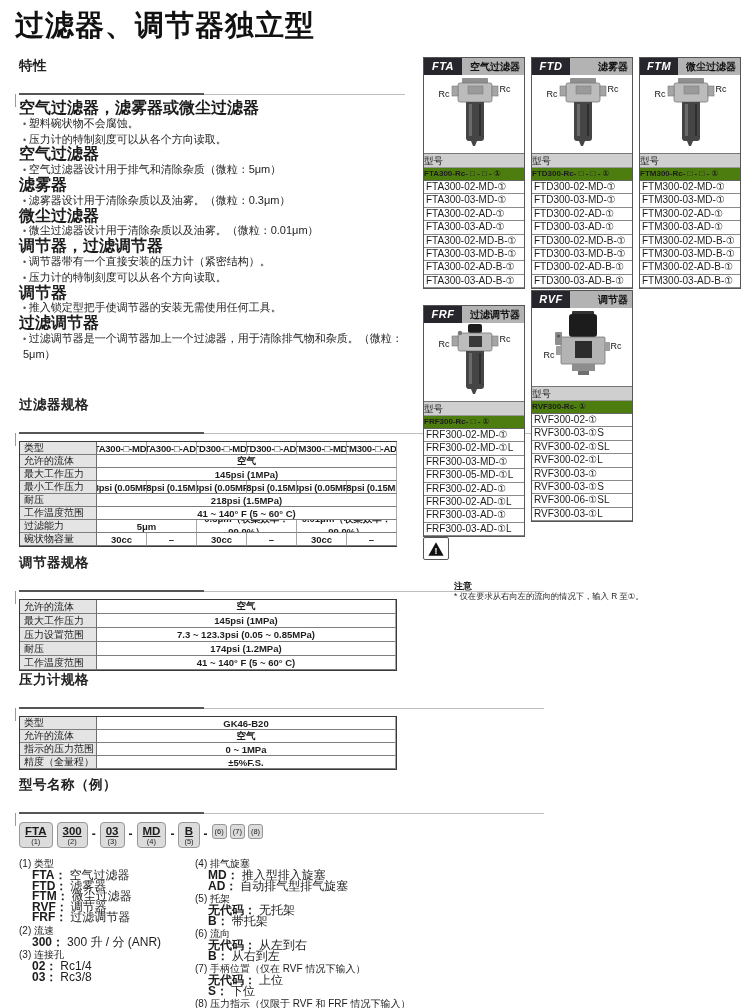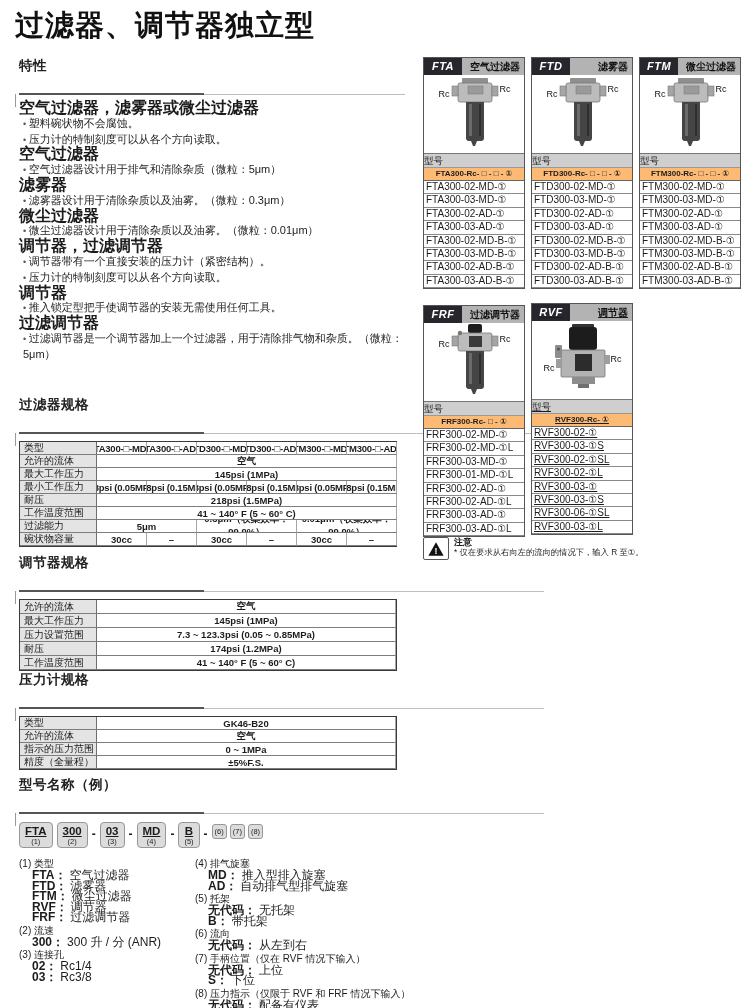--- a/index.html
+++ b/index.html
@@ -36,29 +36,29 @@
   
   .ptable{position:absolute;width:100px;border:1px solid #555;background:#fff;box-sizing:content-box;}
   .pt-header{display:flex;height:17px;}
   .pt-tab{width:38px;background:#26262c;color:#fff;font-weight:bold;font-style:italic;
           font-size:11px;line-height:17px;text-align:center;letter-spacing:.5px;}
   .pt-name{flex:1;background:#b3b3b3;color:#111;font-weight:bold;font-size:10px;line-height:17px;
            text-align:right;padding-right:4px;}
   .pt-img{height:78px;display:flex;align-items:center;justify-content:center;background:#fff;}
   .pt-mhdr{height:13px;line-height:13px;background:#cfcfcf;font-size:9.5px;
            border-top:1px solid #777;border-bottom:1px solid #999;}
-  .pt-pattern{height:12px;line-height:12px;text-align:center;background:#fdba74;font-size:8px;
+  .pt-pattern{height:12px;line-height:12px;background:#4d7c0f;font-size:8px;
               font-weight:bold;border-bottom:1px solid #666;white-space:nowrap;}
   .pt-row{height:12.4px;line-height:12.5px;font-size:10px;padding-left:2px;
           border-bottom:1px solid #8a8a8a;white-space:nowrap;}
   
   .note{position:absolute;left:423px;top:537px;width:320px;display:flex;}
   .note-icon{width:24px;height:21px;border:1.5px solid #555;border-radius:2px;
              display:flex;align-items:center;justify-content:center;flex:0 0 auto;background:#fff;}
-  .note-body{padding-left:5px;}
+  .note-body{padding-left:5px;margin-top:44px;}
   .note-title{font-size:9px;font-weight:bold;line-height:10px;}
   .note-text{font-size:8.3px;line-height:10px;}
   
   .mboxes{display:flex;align-items:flex-start;margin-top:8px;}
   .mbox{background:#dcdcdc;border:1px solid #979797;border-radius:4px;text-align:center;
         padding:2px 5px 1px 5px;margin-right:4px;}
   .mbox .code{display:block;font-size:11.5px;font-weight:bold;text-decoration:underline;line-height:12px;}
   .mbox .num{display:block;font-size:7.5px;line-height:9px;}
   .mbox-sm{background:#dcdcdc;border:1px solid #979797;border-radius:3px;text-align:center;
            font-size:7.5px;line-height:11px;padding:1px 2px;margin-right:3px;margin-top:2px;}
@@ -293,20 +293,21 @@
 
           <div>
             <div class="lg-head"><span>(5)</span> <span>托架</span></div>
             <div class="lg-item"><b>无代码：</b><span>无托架</span></div>
             <div class="lg-item"><b>B：</b><span>带托架</span></div>
           </div>
 
           <div>
             <div class="lg-head"><span>(6)</span> <span>流向</span></div>
             <div class="lg-item"><b>无代码：</b><span>从左到右</span></div>
+            <div class="lg-item"><b>B：</b><span>从右到左</span></div>
           </div>
 
           <div>
             <div class="lg-head"><span>(7)</span> <span>手柄位置（仅在 RVF 情况下输入）</span></div>
             <div class="lg-item"><b>无代码：</b><span>上位</span></div>
             <div class="lg-item"><b>S：</b><span>下位</span></div>
           </div>
 
           <div>
             <div class="lg-head"><span>(8)</span> <span>压力指示（仅限于 RVF 和 FRF 情况下输入）</span></div>
@@ -460,33 +461,33 @@
     </div>
     <div class="pt-mhdr">型号</div>
     <div class="pt-pattern">FRF300-Rc- □ - ①</div>
 
       <div class="pt-row">FRF300-02-MD-①</div>
 
       <div class="pt-row">FRF300-02-MD-①L</div>
 
       <div class="pt-row">FRF300-03-MD-①</div>
 
-      <div class="pt-row">FRF300-01-MD-①L</div>
+      <div class="pt-row">FRF300-05-MD-①L</div>
 
       <div class="pt-row">FRF300-02-AD-①</div>
 
       <div class="pt-row">FRF300-02-AD-①L</div>
 
       <div class="pt-row">FRF300-03-AD-①</div>
 
       <div class="pt-row">FRF300-03-AD-①L</div>
 
   </div>
 
-  <div class="ptable" style="left:531px;top:303px;text-decoration:underline;">
+  <div class="ptable" style="left:531px;top:290px;">
     <div class="pt-header">
       <span class="pt-tab">RVF</span>
       <span class="pt-name">调节器</span>
     </div>
     <div class="pt-img">
       <svg width="100" height="78" viewBox="0 0 100 78">
         <rect x="40" y="3" width="22" height="4" rx="1" fill="#333"></rect>
         <rect x="37" y="6" width="28" height="23" rx="3" fill="#1c1c1c"></rect>
         <rect x="29" y="29" width="44" height="27" rx="1" fill="#b3b3b3" stroke="#777" stroke-width="0.8"></rect>
         <rect x="43" y="33" width="17" height="17" fill="#2c2c2c"></rect>

